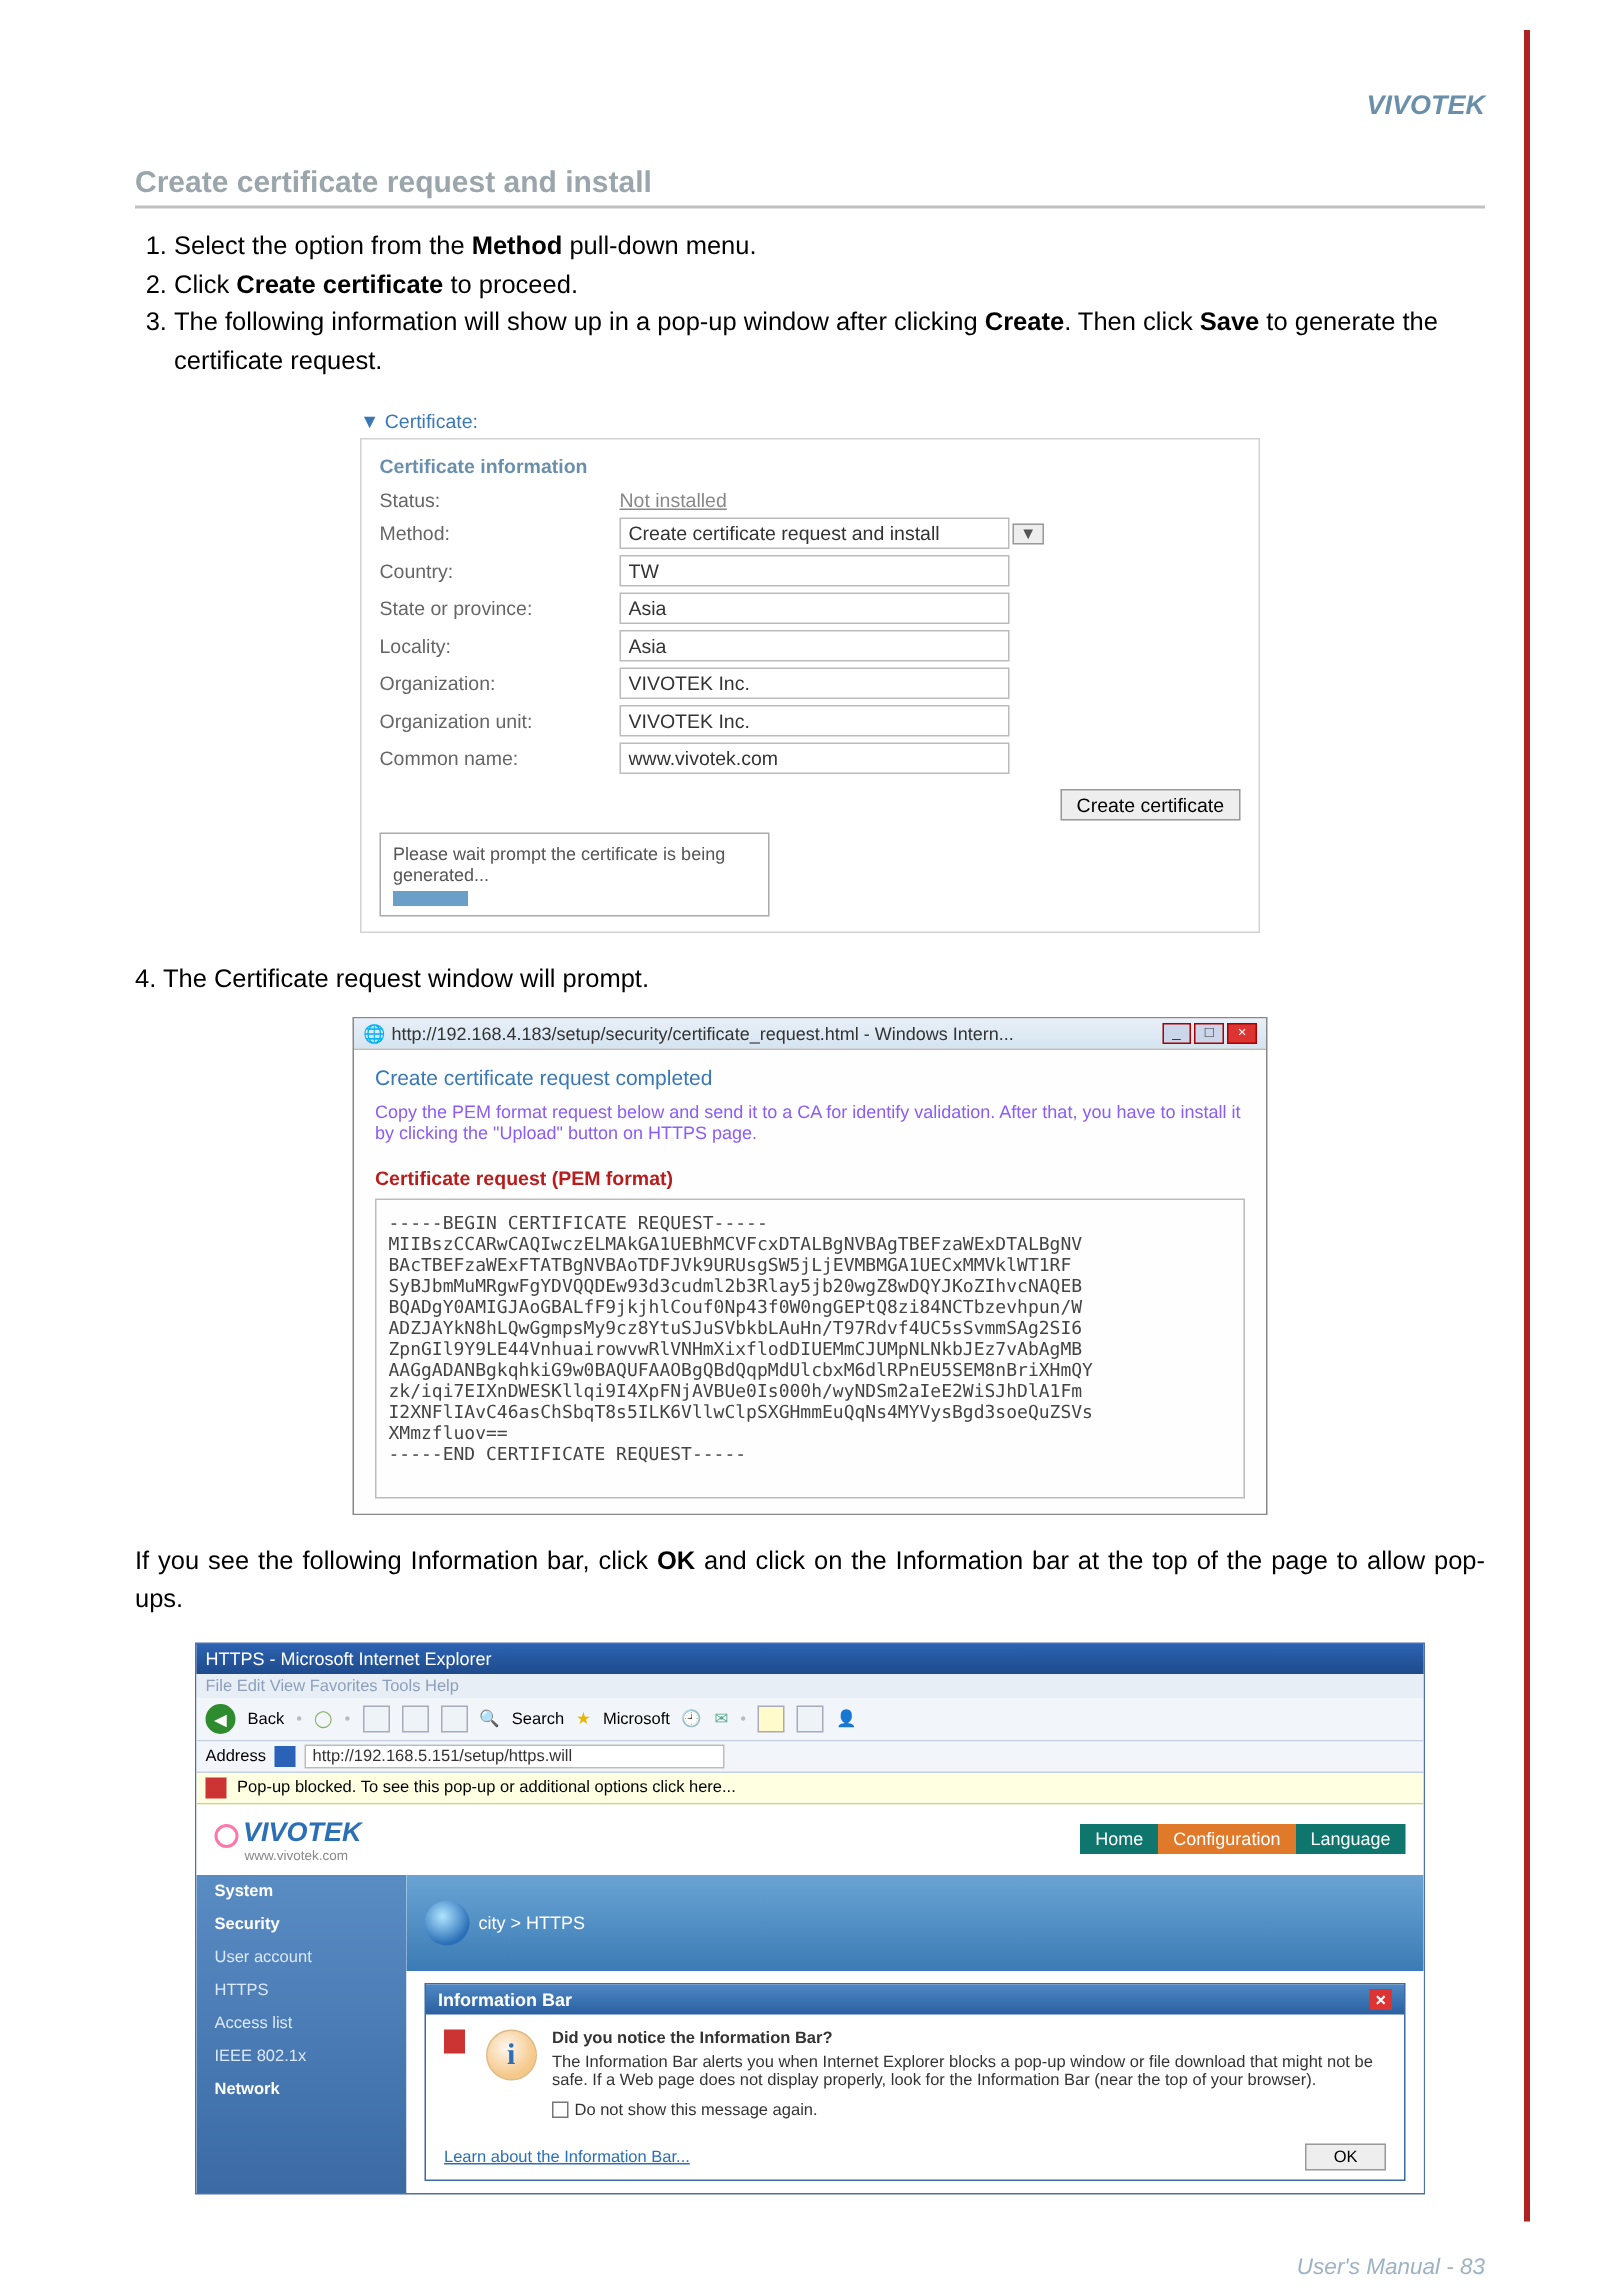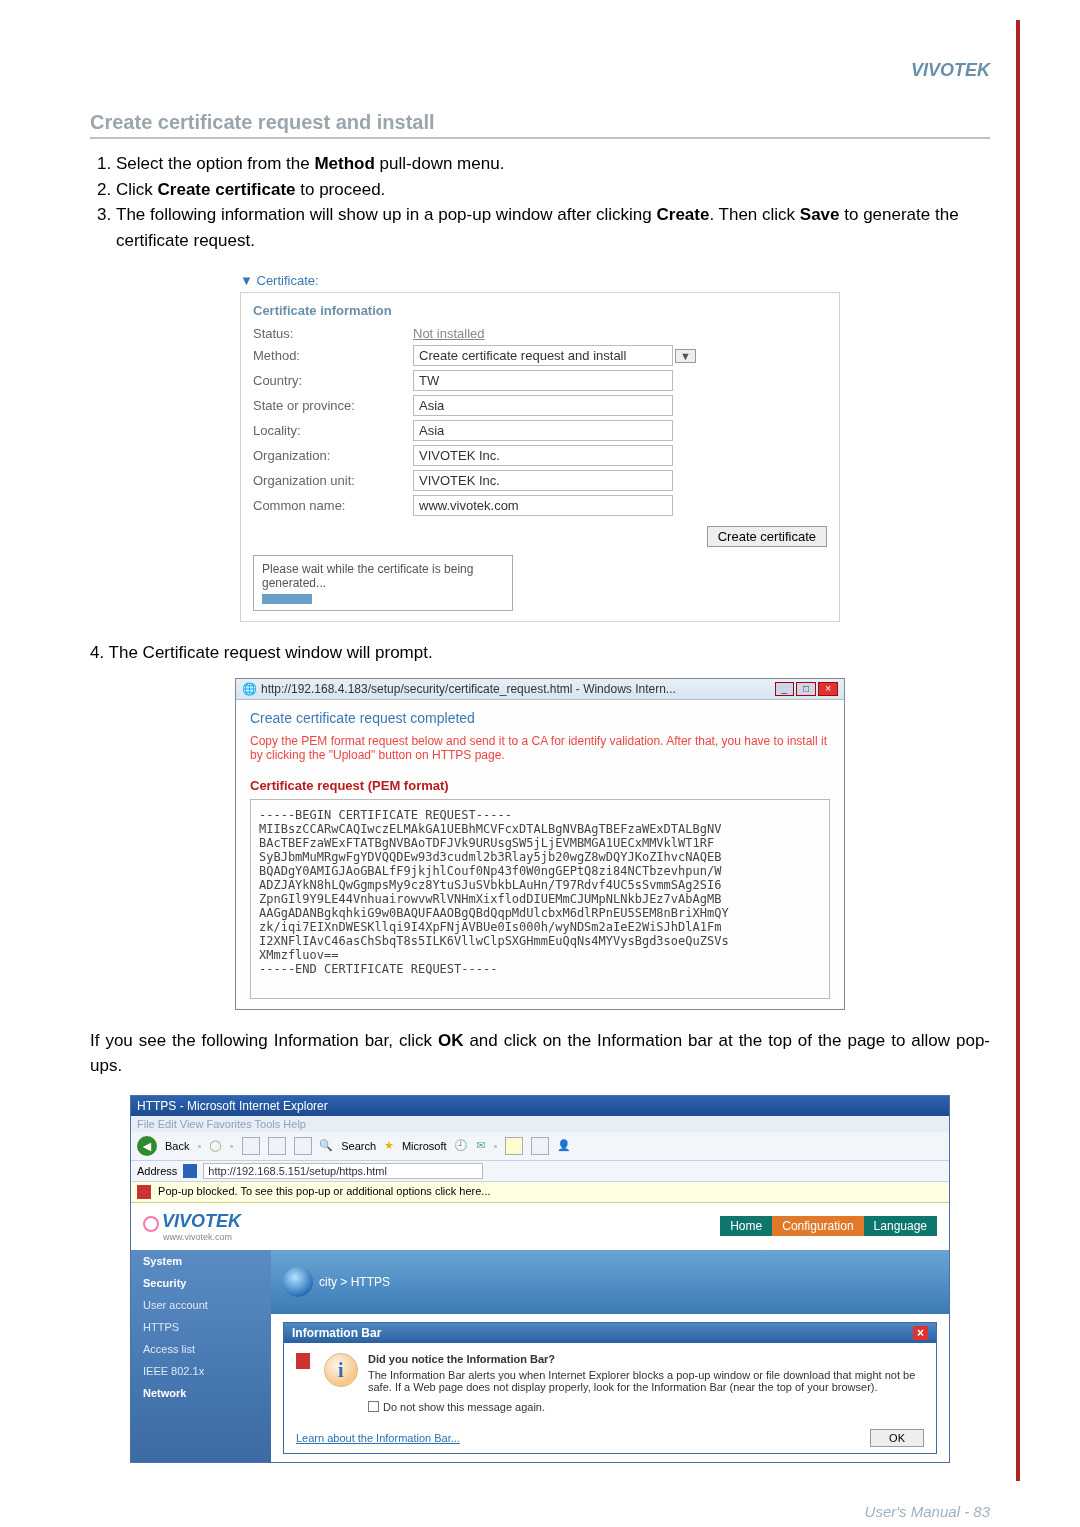--- a/index.html
+++ b/index.html
@@ -158,21 +158,21 @@
     padding: 10px 14px;
     background: #fefefe;
   }
   .popup-body .pop-title {
     color: #3a78b5;
     font-size: 14px;
     margin-bottom: 8px;
   }
   .popup-body .pop-desc {
     font-size: 12px;
-    color: #ef4444;
+    color: #8b5cf6;
     margin-bottom: 16px;
   }
   .popup-body .pop-label {
     color: #b91c1c;
     font-size: 13px;
     margin-bottom: 6px;
     font-weight: bold;
   }
   .pem-box {
     border: 1px solid #bbb;
@@ -455,21 +455,21 @@
       <div class="cert-row">
         <div class="label">Common name:</div>
         <input class="value-input" value="www.vivotek.com" style="">
       </div>
 
       <div class="button-row">
         <button class="btn">Create certificate</button>
       </div>
 
       <div class="wait-box">
-        <div>Please wait while the certificate is being generated...</div>
+        <div>Please wait prompt the certificate is being generated...</div>
         <div class="progress"></div>
       </div>
     </div>
   </div>
 
   <div class="body-text">4. The Certificate request window will prompt.</div>
 
   <div class="popup-window">
     <div class="popup-titlebar">
       <span style="color:#2a6fb7;">🌐</span>
@@ -522,21 +522,21 @@
       <span style="color:#4a8;">🕘</span>
       <span style="color:#5a8;">✉</span>
       <span style="color:#bbb;">•</span>
       <span class="tool-icon yell"></span>
       <span class="tool-icon"></span>
       <span style="color:#4a8;">👤</span>
     </div>
     <div class="ie-address">
       <span>Address</span>
       <span class="e-icon"></span>
-      <span class="addr-input">http://192.168.5.151/setup/https.html</span>
+      <span class="addr-input">http://192.168.5.151/setup/https.will</span>
     </div>
     <div class="ie-popup-bar">
       <span class="p-icon"></span>
       <span>Pop-up blocked. To see this pop-up or additional options click here...</span>
     </div>
 
     <div class="ie-logo-row">
       <div>
         <span class="ie-logo-circle"></span>
         <span class="ie-logo">VIVOTEK</span>

